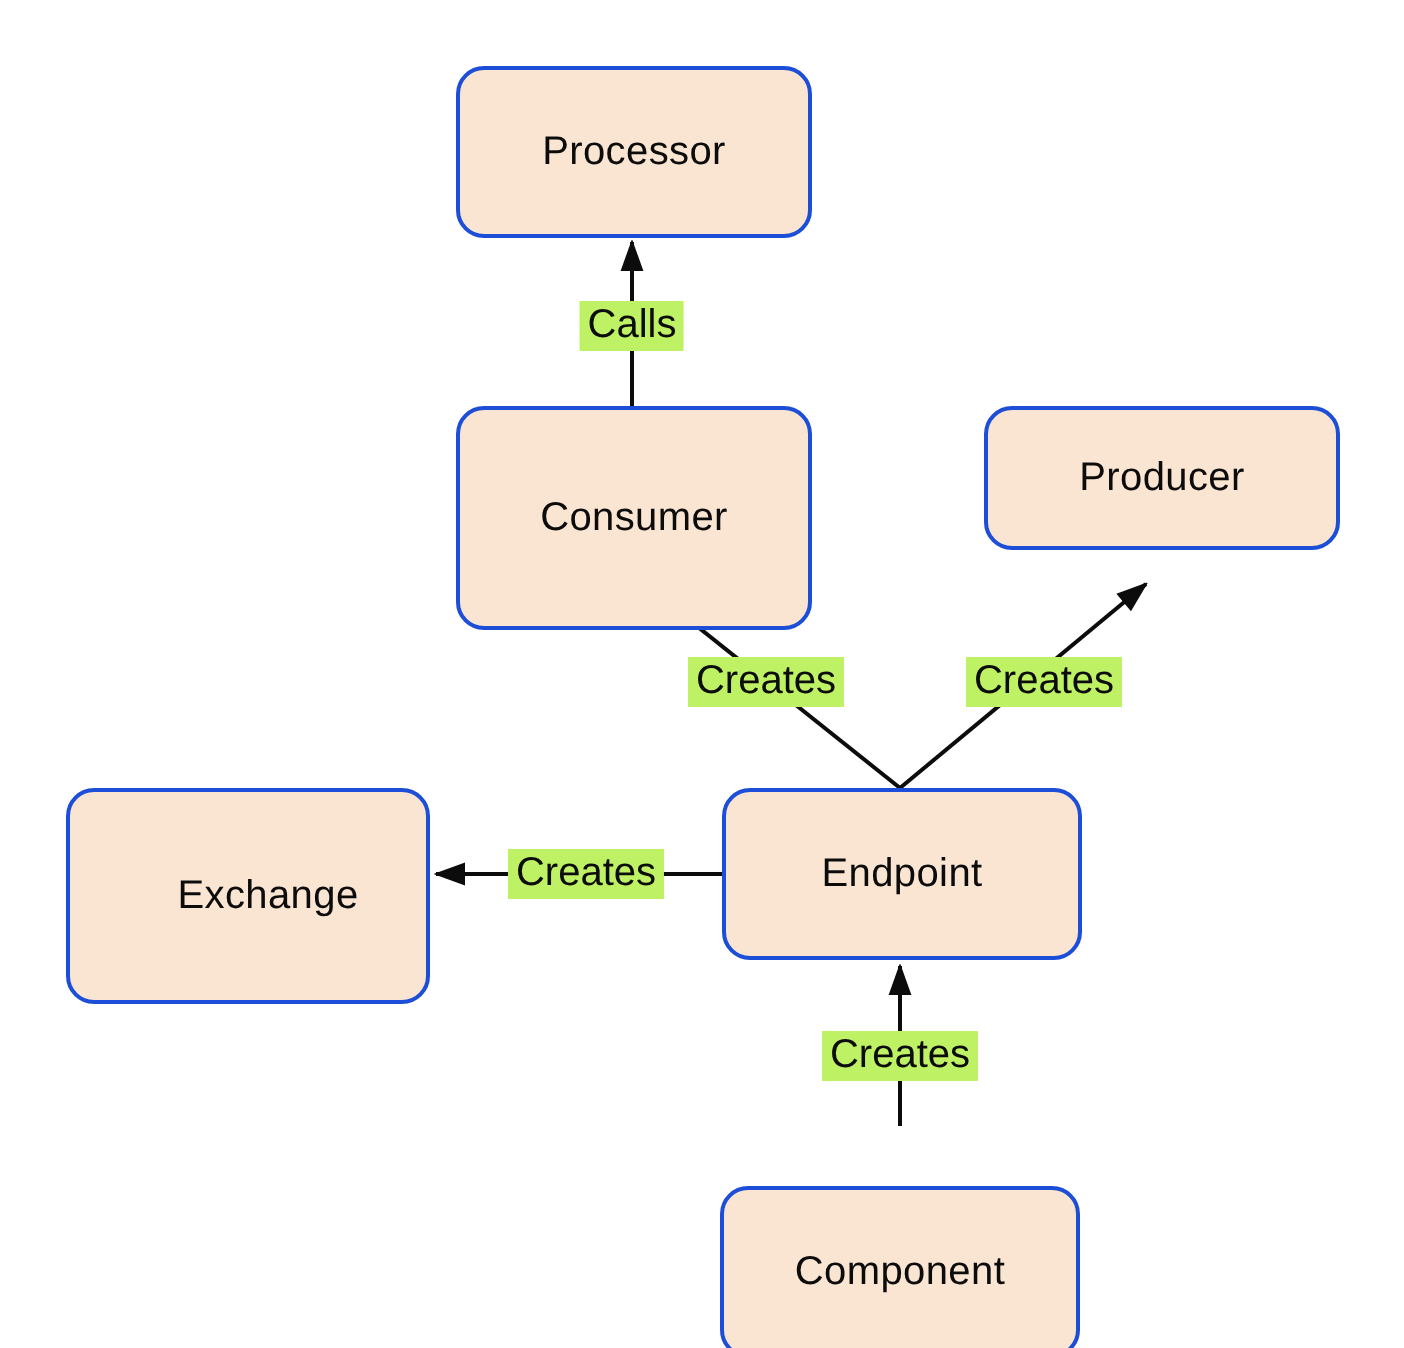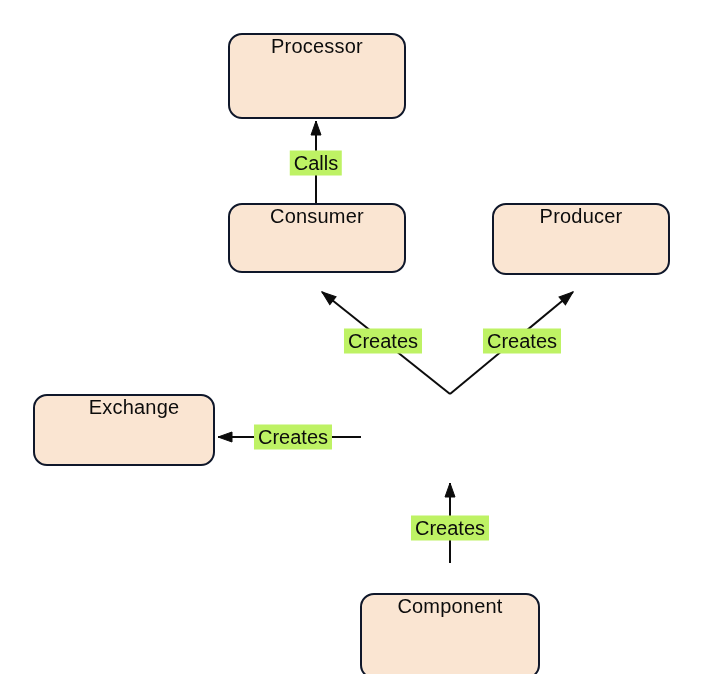--- a/index.html
+++ b/index.html
@@ -23,44 +23,45 @@
     height: 674px;
   }
   svg.edges line {
     stroke: #0c0c0c;
     stroke-width: 2;
   }
   .node {
     position: absolute;
     box-sizing: border-box;
     background: #fae5d2;
-    border: 2px solid #0f172a;
+    border: 2px solid #1d4ed8;
     border-radius: 14px;
     display: flex;
+    align-items: center;
     justify-content: center;
   }
   .node-label {
     font-size: 20px;
     color: #0c0c0c;
     letter-spacing: 0.2px;
   }
   .edge-label {
     position: absolute;
     transform: translate(-50%, -50%);
     background: #bef264;
     padding: 1px 4px;
     font-size: 20px;
     color: #0c0c0c;
     white-space: nowrap;
   }
   
   .node-processor { left: 228px; top: 33px;  width: 178px; height: 86px; }
-  .node-consumer  { left: 228px; top: 203px; width: 178px; height: 70px; }
+  .node-consumer  { left: 228px; top: 203px; width: 178px; height: 112px; }
   .node-producer  { left: 492px; top: 203px; width: 178px; height: 72px; }
-  .node-exchange  { left: 33px;  top: 394px; width: 182px; height: 72px; padding-left: 20px; }
+  .node-exchange  { left: 33px;  top: 394px; width: 182px; height: 108px; padding-left: 20px; }
   .node-endpoint  { left: 361px; top: 394px; width: 180px; height: 86px; }
   .node-component { left: 360px; top: 593px; width: 180px; height: 86px; }
   
   .label-calls            { left: 316px; top: 163px; }
   .label-creates-consumer { left: 383px; top: 341px; }
   .label-creates-producer { left: 522px; top: 341px; }
   .label-creates-exchange { left: 293px; top: 437px; }
   .label-creates-endpoint { left: 450px; top: 528px; }
 </style>
 </head>
@@ -90,20 +91,23 @@
   </div>
 
   <div class="node node-producer">
     <span class="node-label">Producer</span>
   </div>
 
   <div class="node node-exchange">
     <span class="node-label">Exchange</span>
   </div>
 
+  <div class="node node-endpoint">
+    <span class="node-label">Endpoint</span>
+  </div>
 
   <div class="node node-component">
     <span class="node-label">Component</span>
   </div>
 
   <div class="edge-label label-calls">Calls</div>
 
   <div class="edge-label label-creates-consumer">Creates</div>
 
   <div class="edge-label label-creates-producer">Creates</div>

